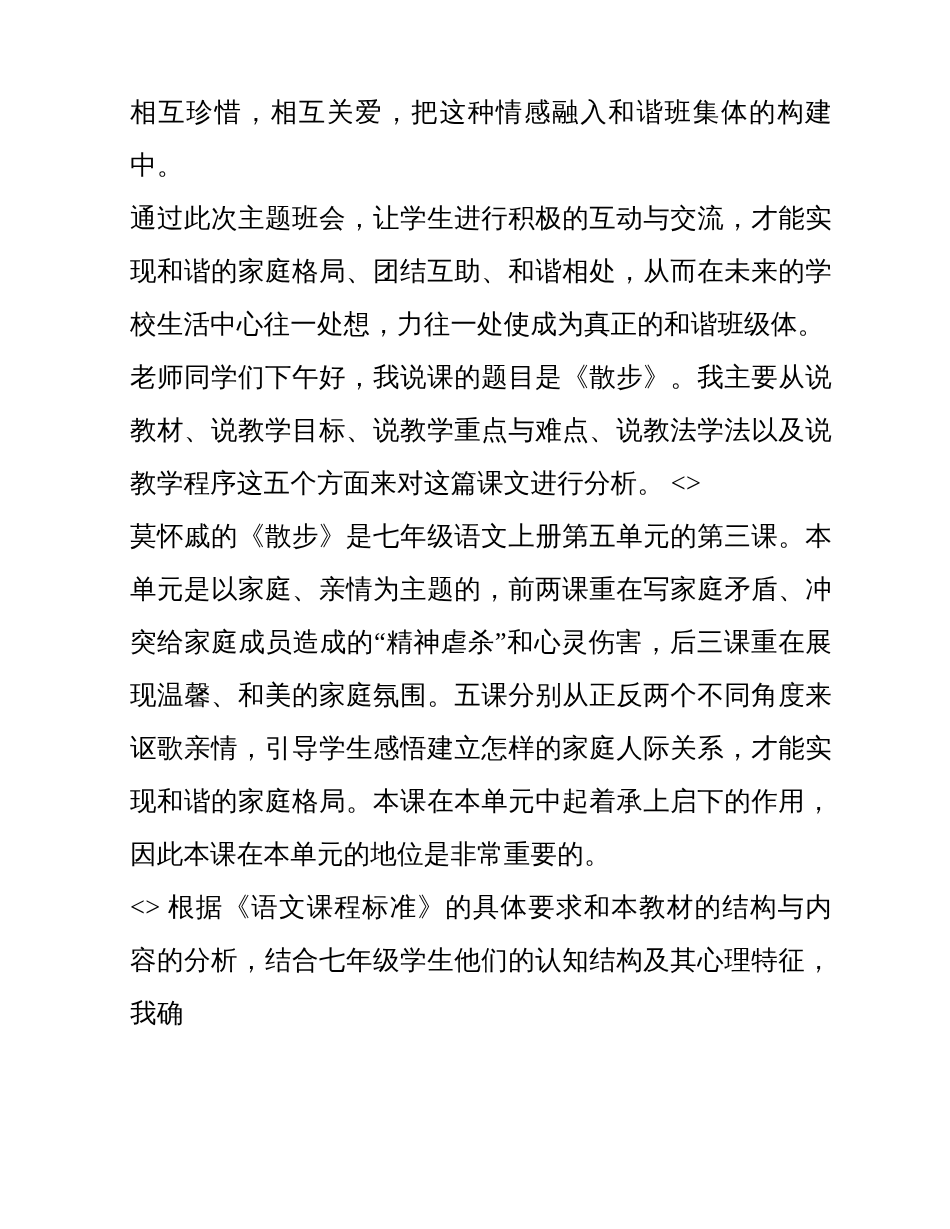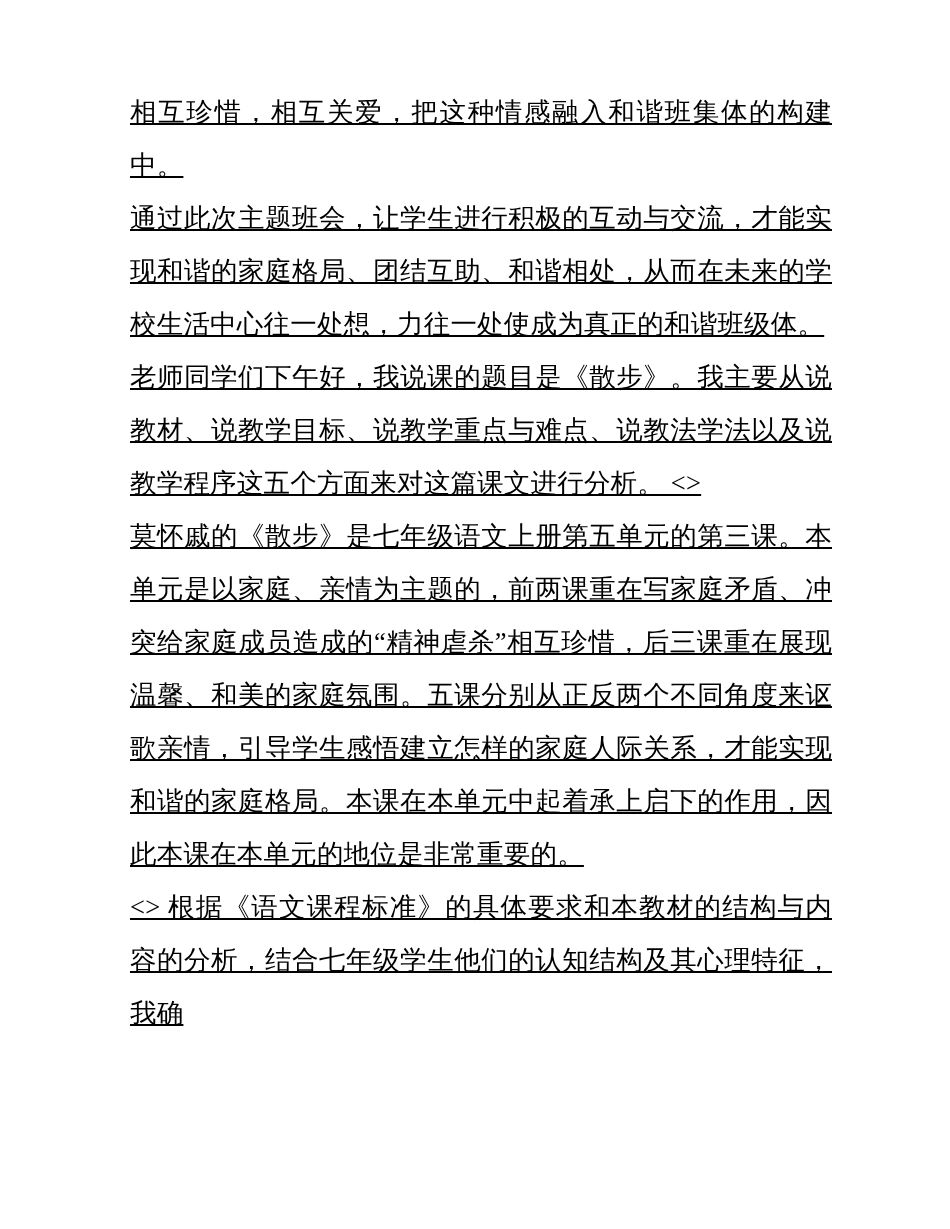--- a/index.html
+++ b/index.html
@@ -14,21 +14,20 @@
     color: #000000;
     overflow: hidden;
   }
   .page {
     position: relative;
     width: 950px;
     height: 1229px;
     box-sizing: border-box;
     padding: 86px 118px 0 130px;
     background: #ffffff;
-    text-decoration: underline;
   }
   .doc-body {
     font-size: 26.5px;
     line-height: 53px;
     text-align: justify;
     letter-spacing: 0.2px;
   }
   .para {
     margin: 0;
     padding: 0;
@@ -39,16 +38,16 @@
   }
 </style>
 </head>
 <body>
 
 <div class="page">
   <div class="doc-body">
     <p class="para">相互珍惜，相互关爱，把这种情感融入和谐班集体的构建中。</p>
     <p class="para">通过此次主题班会，让学生进行积极的互动与交流，才能实现和谐的家庭格局、团结互助、和谐相处，从而在未来的学校生活中心往一处想，力往一处使成为真正的和谐班级体。</p>
     <p class="para">老师同学们下午好，我说课的题目是《散步》。我主要从说教材、说教学目标、说教学重点与难点、说教法学法以及说教学程序这五个方面来对这篇课文进行分析。 &lt;&gt;</p>
-    <p class="para">莫怀戚的《散步》是七年级语文上册第五单元的第三课。本单元是以家庭、亲情为主题的，前两课重在写家庭矛盾、冲突给家庭成员造成的“精神虐杀”相互珍惜，后三课重在展现温馨、和美的家庭氛围。五课分别从正反两个不同角度来讴歌亲情，引导学生感悟建立怎样的家庭人际关系，才能实现和谐的家庭格局。本课在本单元中起着承上启下的作用，因此本课在本单元的地位是非常重要的。</p>
+    <p class="para">莫怀戚的《散步》是七年级语文上册第五单元的第三课。本单元是以家庭、亲情为主题的，前两课重在写家庭矛盾、冲突给家庭成员造成的“精神虐杀”和心灵伤害，后三课重在展现温馨、和美的家庭氛围。五课分别从正反两个不同角度来讴歌亲情，引导学生感悟建立怎样的家庭人际关系，才能实现和谐的家庭格局。本课在本单元中起着承上启下的作用，因此本课在本单元的地位是非常重要的。</p>
     <p class="para">&lt;&gt; 根据《语文课程标准》的具体要求和本教材的结构与内容的分析，结合七年级学生他们的认知结构及其心理特征，我确</p>
   </div>
 </div>
 
 </body></html>

